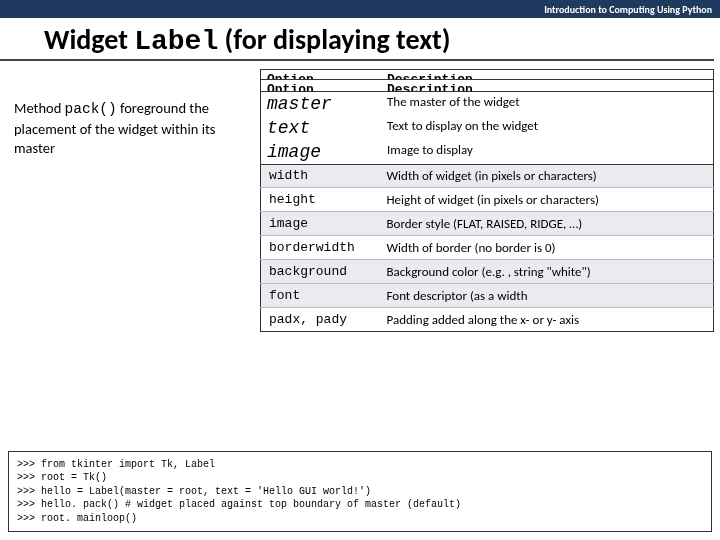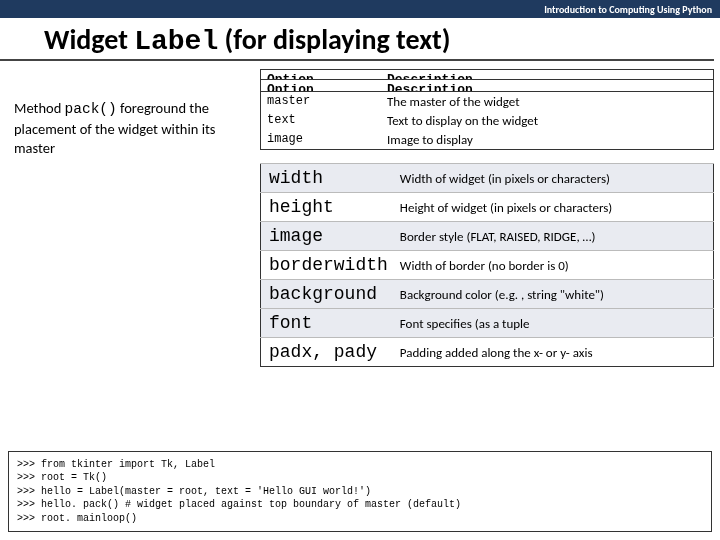--- a/index.html
+++ b/index.html
@@ -73,39 +73,39 @@
   .ovl {
     position: absolute;
     left: 0; right: 0;
     border: 1px solid #333;
     background: #fff;
     display: grid;
     grid-template-columns: 120px 1fr;
   }
   .ovl .hdr { font-weight: 700; font-size: 13px; padding: 2px 6px; font-family: Liberation Mono, monospace; }
   .ovl .cell { font-size: 13px; padding: 2px 6px; }
-  .ovl .code { font-family: "Courier New", monospace; font-size: 12px; }
+  .ovl .code { font-family: "Courier New", monospace; font-size: 18px; font-style: italic; }
   .ovl.first  { top: 0; }
   .ovl.second { top: 10px; }
   .ovl.third  { top: 22px; }
 
   table.opts {
     border: 1px solid #333;
     border-collapse: collapse;
     width: 100%;
     margin-top: 0;
   }
   table.opts th, table.opts td {
     border-top: 1px solid #bbb;
     padding: 4px 6px;
     font-size: 13px;
     text-align: left;
     vertical-align: middle;
   }
-  table.opts td.codecell { font-family: "Courier New", monospace; font-size: 18px; padding-left: 8px; }
+  table.opts td.codecell { font-family: "Courier New", monospace; font-size: 13px; padding-left: 8px; }
   table.opts tr.b td { background:#e9ebf1; }
   table.opts tr.a td { background:#fff; }
   table.opts td:first-child, table.opts th:first-child { width: 120px; }
 
   .codebox {
     position: absolute;
     left: 8px; right: 8px;
     bottom: 8px;
     border: 1px solid #333;
     background: #fff;
@@ -178,21 +178,21 @@
         <tr class="a">
             <td class="codecell">borderwidth</td>
             <td>Width of border (no border is 0)</td>
           </tr>
         <tr class="b">
             <td class="codecell">background</td>
             <td>Background color (e.g. , string "white")</td>
           </tr>
         <tr class="b">
             <td class="codecell">font</td>
-            <td>Font specifies (as a tuple</td>
+            <td>Font descriptor (as a width</td>
           </tr>
         <tr class="a">
             <td class="codecell">padx, pady</td>
             <td>Padding added along the x- or y- axis</td>
           </tr>
       </tbody>
     </table>
   </div>
 </div>
 

